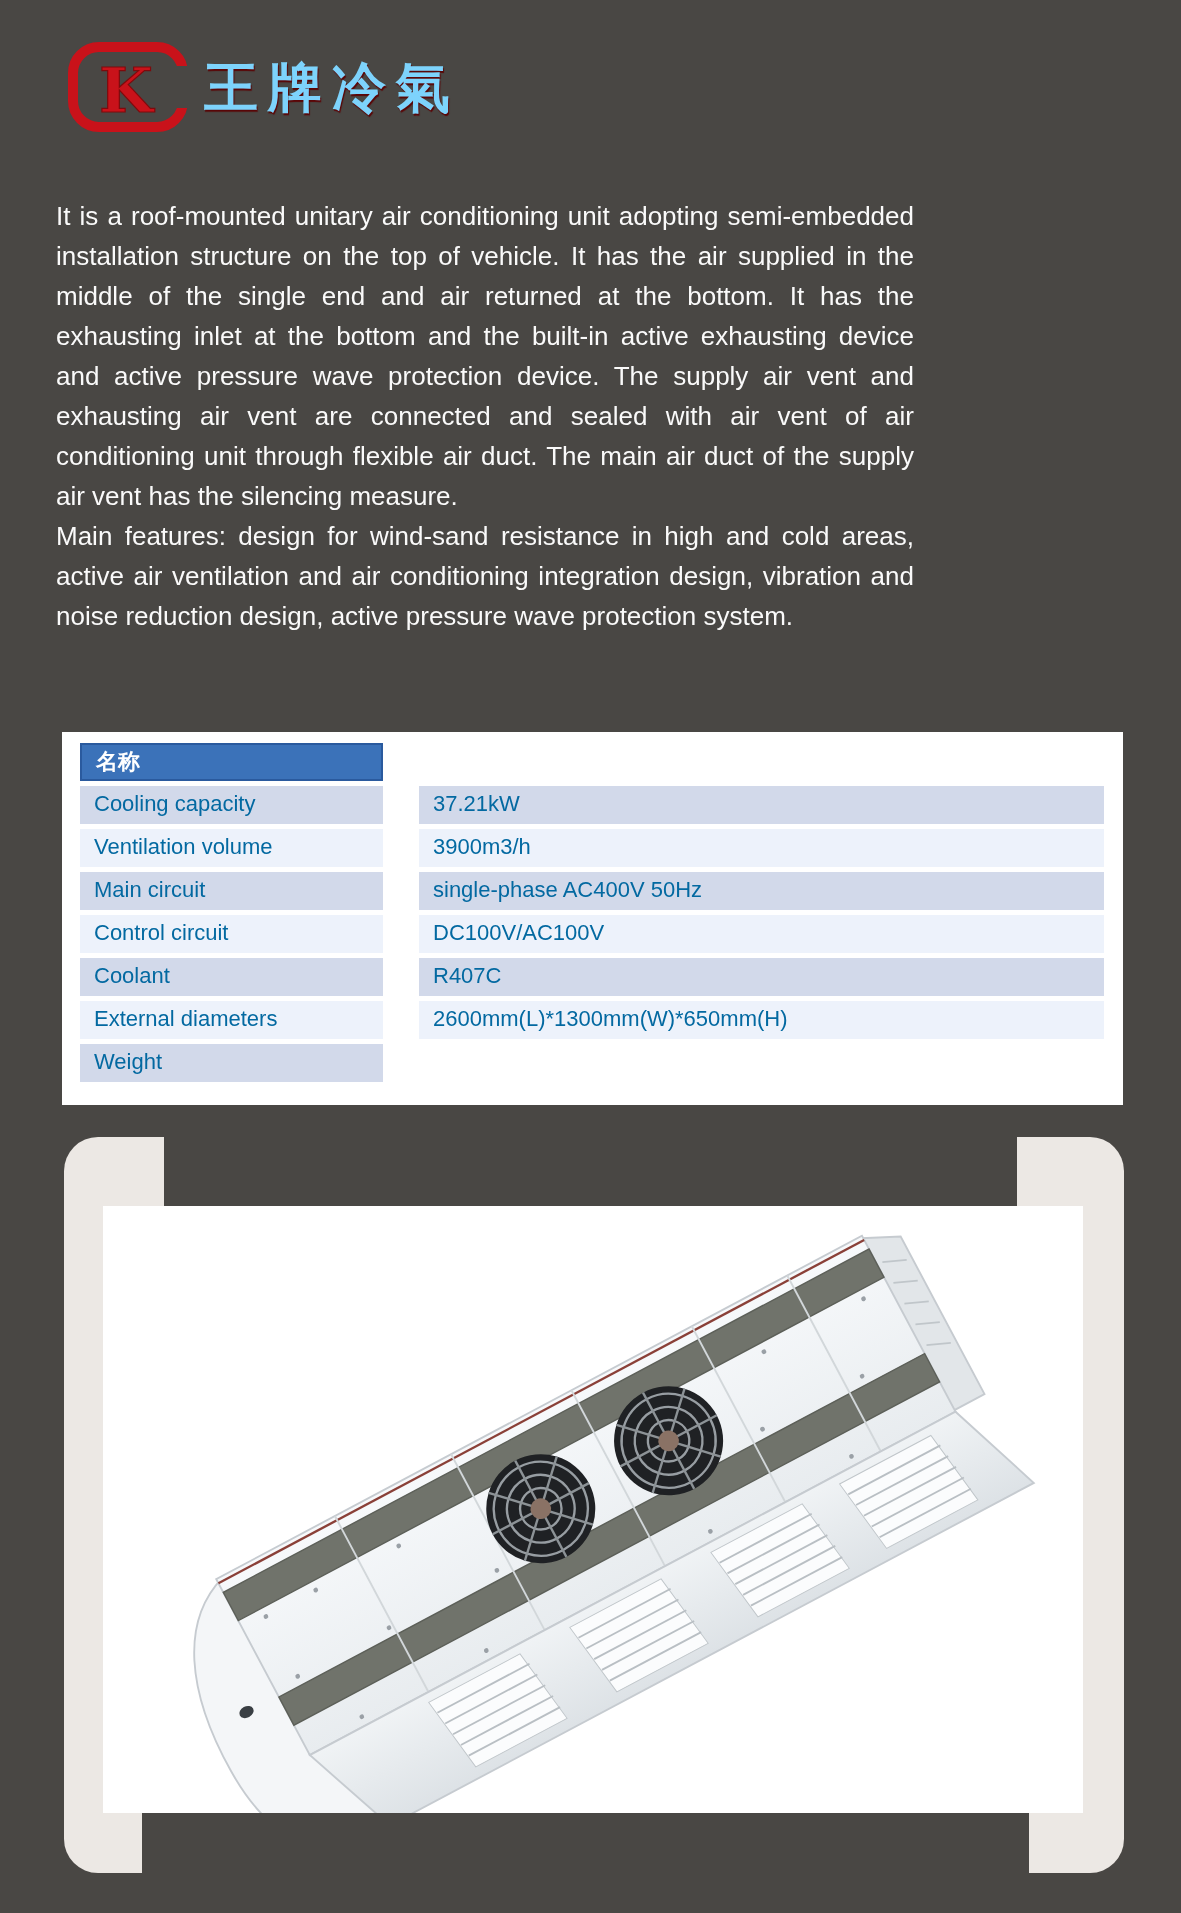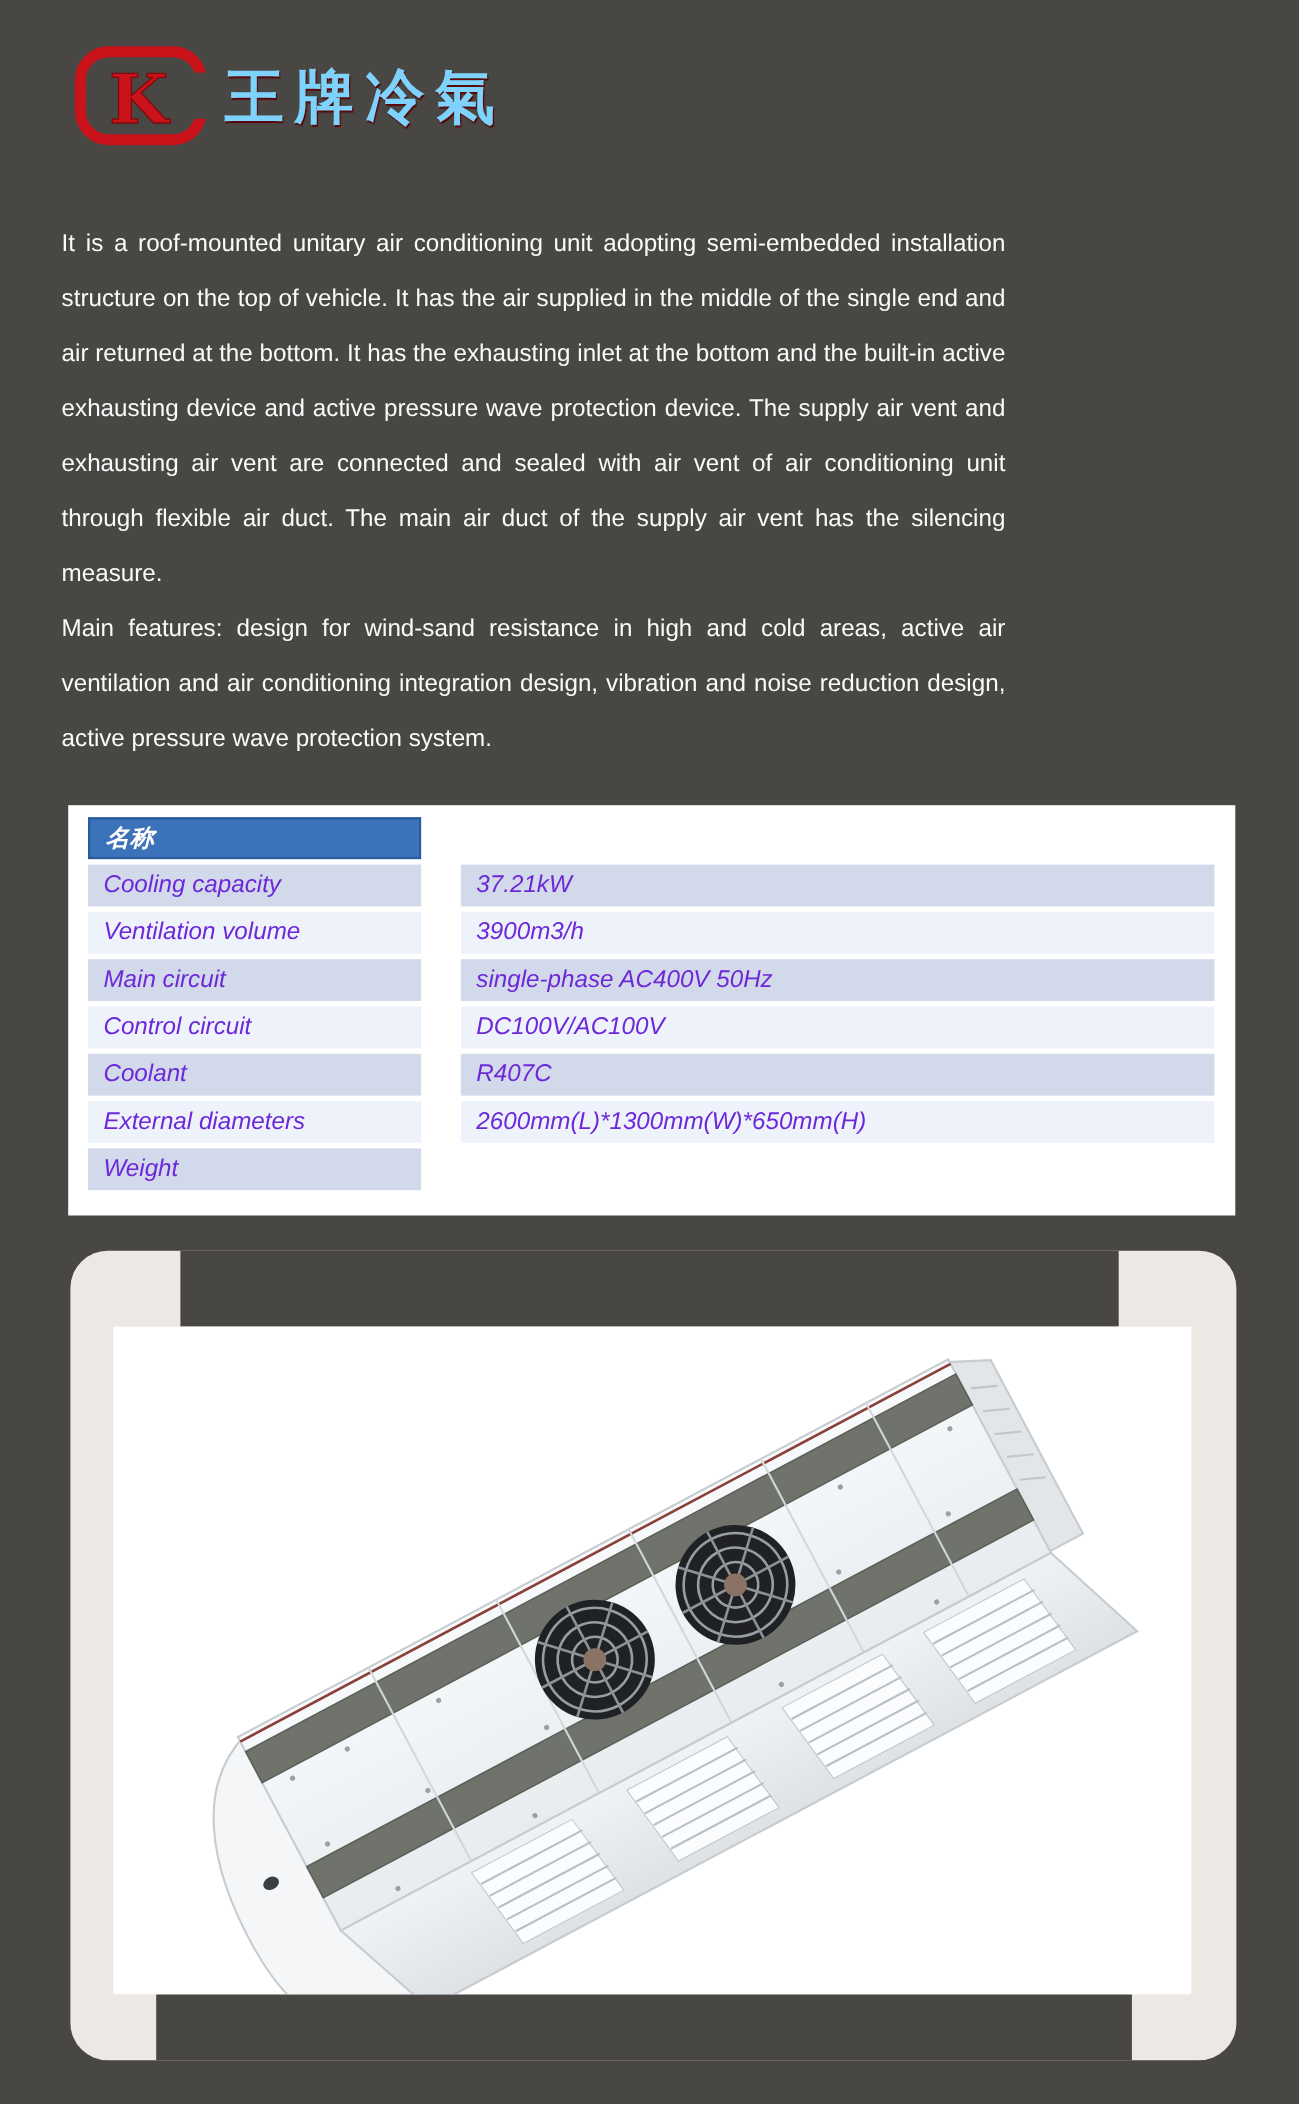--- a/index.html
+++ b/index.html
@@ -16,37 +16,37 @@
     position:absolute; left:204px; top:52px;
     font-family:"DejaVu Serif", serif;
     font-size:54px; font-weight:bold; color:#7dd3fc;
     letter-spacing:10px; text-shadow:1px 2px 1px #5a0607;
     white-space:nowrap;
   }
 
   
   .description {
     position:absolute; left:56px; top:196px; width:858px;
-    color:#fafafa; font-size:22px; line-height:50px;
+    color:#fafafa; font-size:26px; line-height:40px;
     text-align:justify;
   }
   .description p { margin:0; }
 
   
   .spec-panel {
     position:absolute; left:62px; top:732px; width:1061px; height:373px;
     background:#ffffff;
   }
-  .table-wrap { position:absolute; left:18px; top:11px; right:19px;font-style:italic; }
+  .table-wrap { position:absolute; left:18px; top:11px; right:19px; }
   .spec-row { display:flex; height:38px; margin-bottom:5px; }
   .cell-name  { width:303px; }
   .cell-gap   { width:36px; background:#ffffff; }
   .cell-value { flex:1; }
   .cell-name, .cell-value {
-    font-size:22px; line-height:36px; color:#6d28d9;
+    font-size:22px; line-height:36px; color:#0369a1;
     padding-left:14px; white-space:nowrap; overflow:hidden;
   }
   .spec-row.head .cell-name, .spec-row.head .cell-value {
     background:#3b72b9; color:#ffffff;
     border:2px solid #2a5a9e; line-height:33px; font-weight:bold;
   }
   .spec-row.dark .cell-name, .spec-row.dark .cell-value { background:#d2d9ea; }
   .spec-row.light .cell-name, .spec-row.light .cell-value { background:#edf2fb; }
 
   

